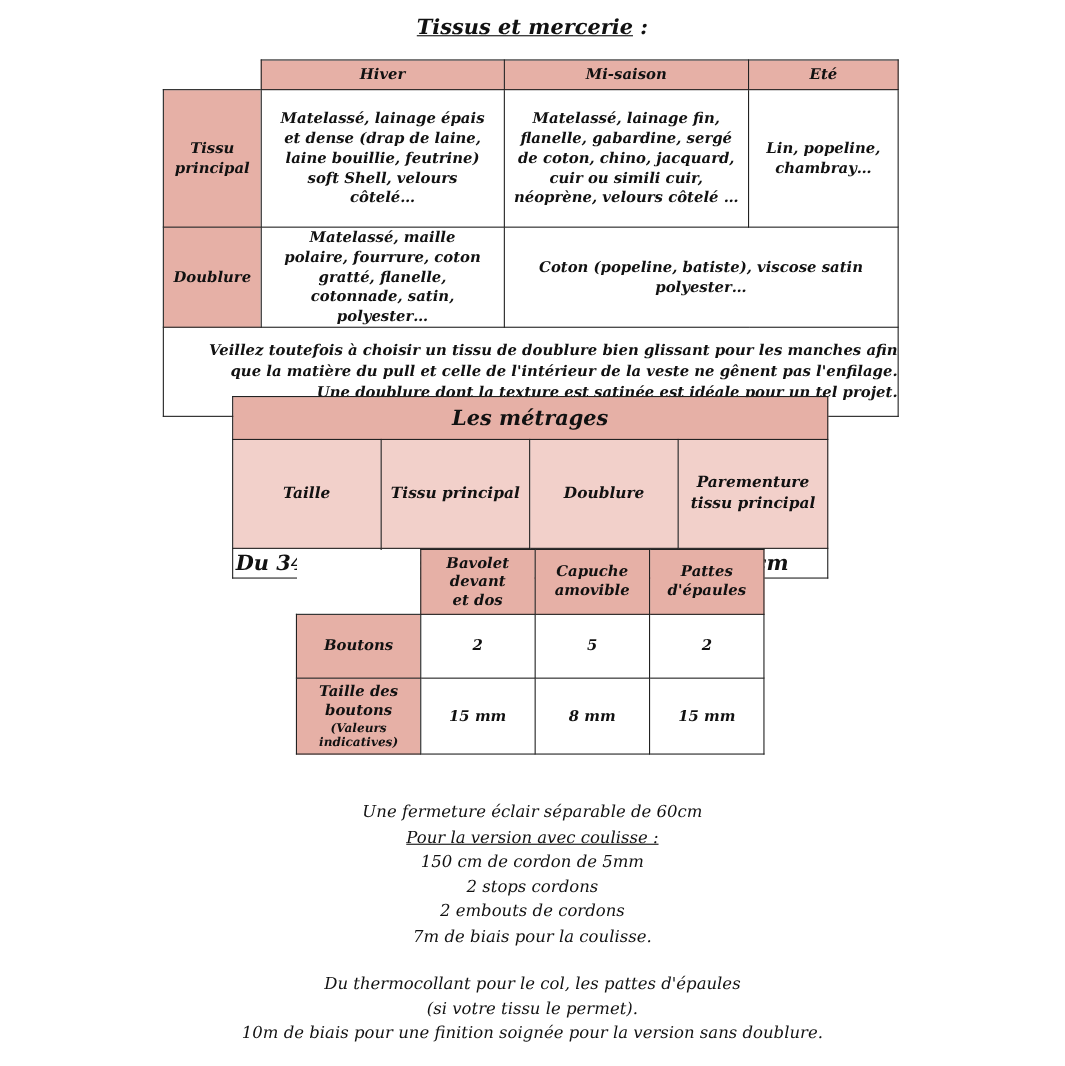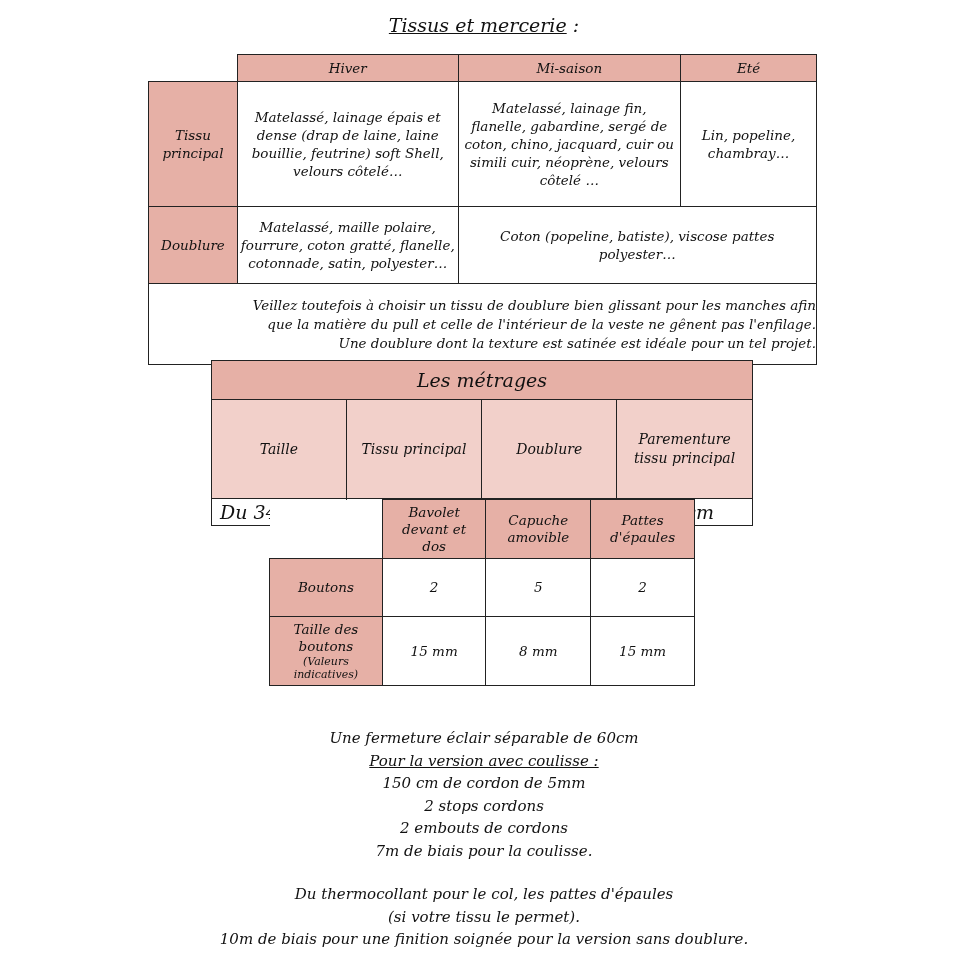--- a/index.html
+++ b/index.html
@@ -3,24 +3,25 @@
   <meta charset="utf-8">
   <style>
     html, body { margin: 0; padding: 0; background: #ffffff; }
     body {
       width: 968px; height: 969px; position: relative; overflow: hidden;
       font-family: "DejaVu Serif", serif; font-style: italic; color: #111;
     }
     .title {
       position: absolute; top: 14px; left: 0; width: 968px; text-align: center;
       font-size: 19px;
+      font-weight: bold;
     }
     .title u { text-decoration: underline; }
     table { border-collapse: collapse; position: absolute; }
-    td, th { border: 1.5px solid #222; text-align: center; vertical-align: middle; padding: 0; font-weight: normal; }
+    td, th { border: 1.5px solid #222; text-align: center; vertical-align: middle; padding: 0; font-weight: bold; }
     .dark { background: #e6b0a6; }
     .light { background: #f2d0ca; }
     .white { background: #fff; }
     .blank { border: none; background: #fff; }
 
     
     #t1 { left: 148px; top: 54px; width: 669px; font-size: 13.5px; line-height: 18px; }
     #t1 .hdr td { height: 26px; font-size: 13.5px; }
     #t1 .row-main td { height: 92px; }
     #t1 .row-lining td { height: 76px; }
@@ -67,22 +68,22 @@
     <td class="dark">Eté</td>
   </tr>
   <tr class="row-main">
     <td class="dark" style="padding:0 6px">Tissu principal</td>
     <td class="white" style="padding:16px 12px">Matelassé, lainage épais et dense (drap de laine, laine bouillie, feutrine) soft Shell, velours côtelé…</td>
     <td class="white" style="padding:12px 6px">Matelassé, lainage fin, flanelle, gabardine, sergé de coton, chino, jacquard, cuir ou simili cuir, néoprène, velours côtelé …</td>
     <td class="white" style="padding:0 10px">Lin, popeline, chambray…</td>
   </tr>
   <tr class="row-lining">
     <td class="dark">Doublure</td>
-    <td class="white" style="padding:0 0">Matelassé, maille polaire, fourrure, coton gratté, flanelle, cotonnade, satin, polyester…</td>
-    <td class="white" colspan="2" style="padding:0 20px">Coton (popeline, batiste), viscose pattes polyester…</td>
+    <td class="white" style="padding:0 14px">Matelassé, maille polaire, fourrure, coton gratté, flanelle, cotonnade, satin, polyester…</td>
+    <td class="white" colspan="2" style="padding:0 20px">Coton (popeline, batiste), viscose satin polyester…</td>
   </tr>
   <tr class="note">
     <td class="white" colspan="4">
       <div>Veillez toutefois à choisir un tissu de doublure bien glissant pour les manches afin</div>
       <div>que la matière du pull et celle de l'intérieur de la veste ne gênent pas l'enfilage.</div>
       <div>Une doublure dont la texture est satinée est idéale pour un tel projet.</div>
     </td>
   </tr>
 </tbody>
   </table>

